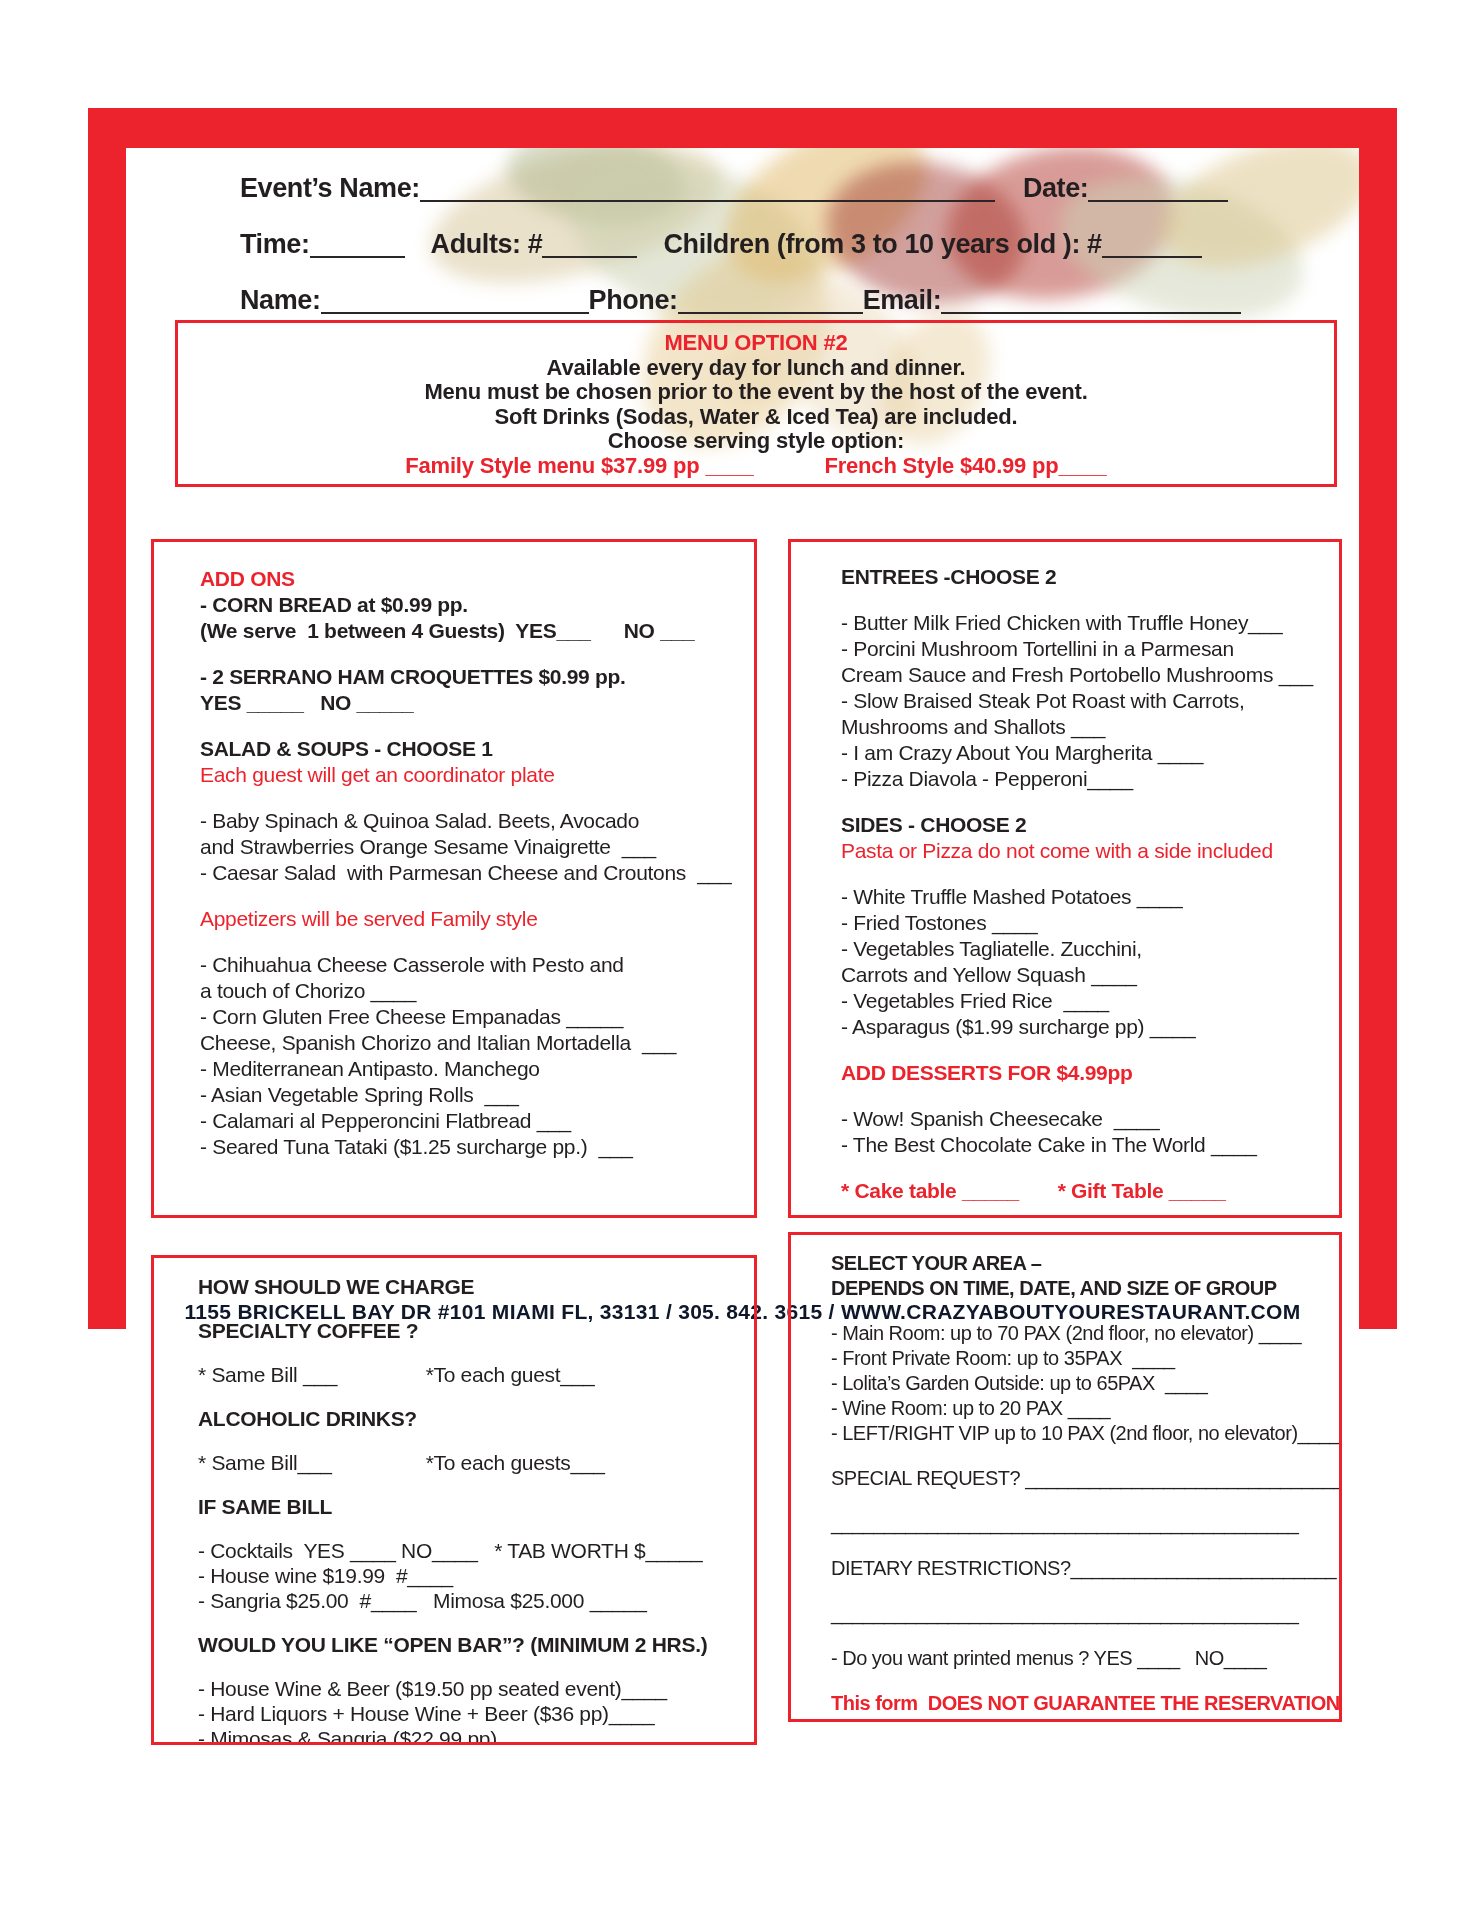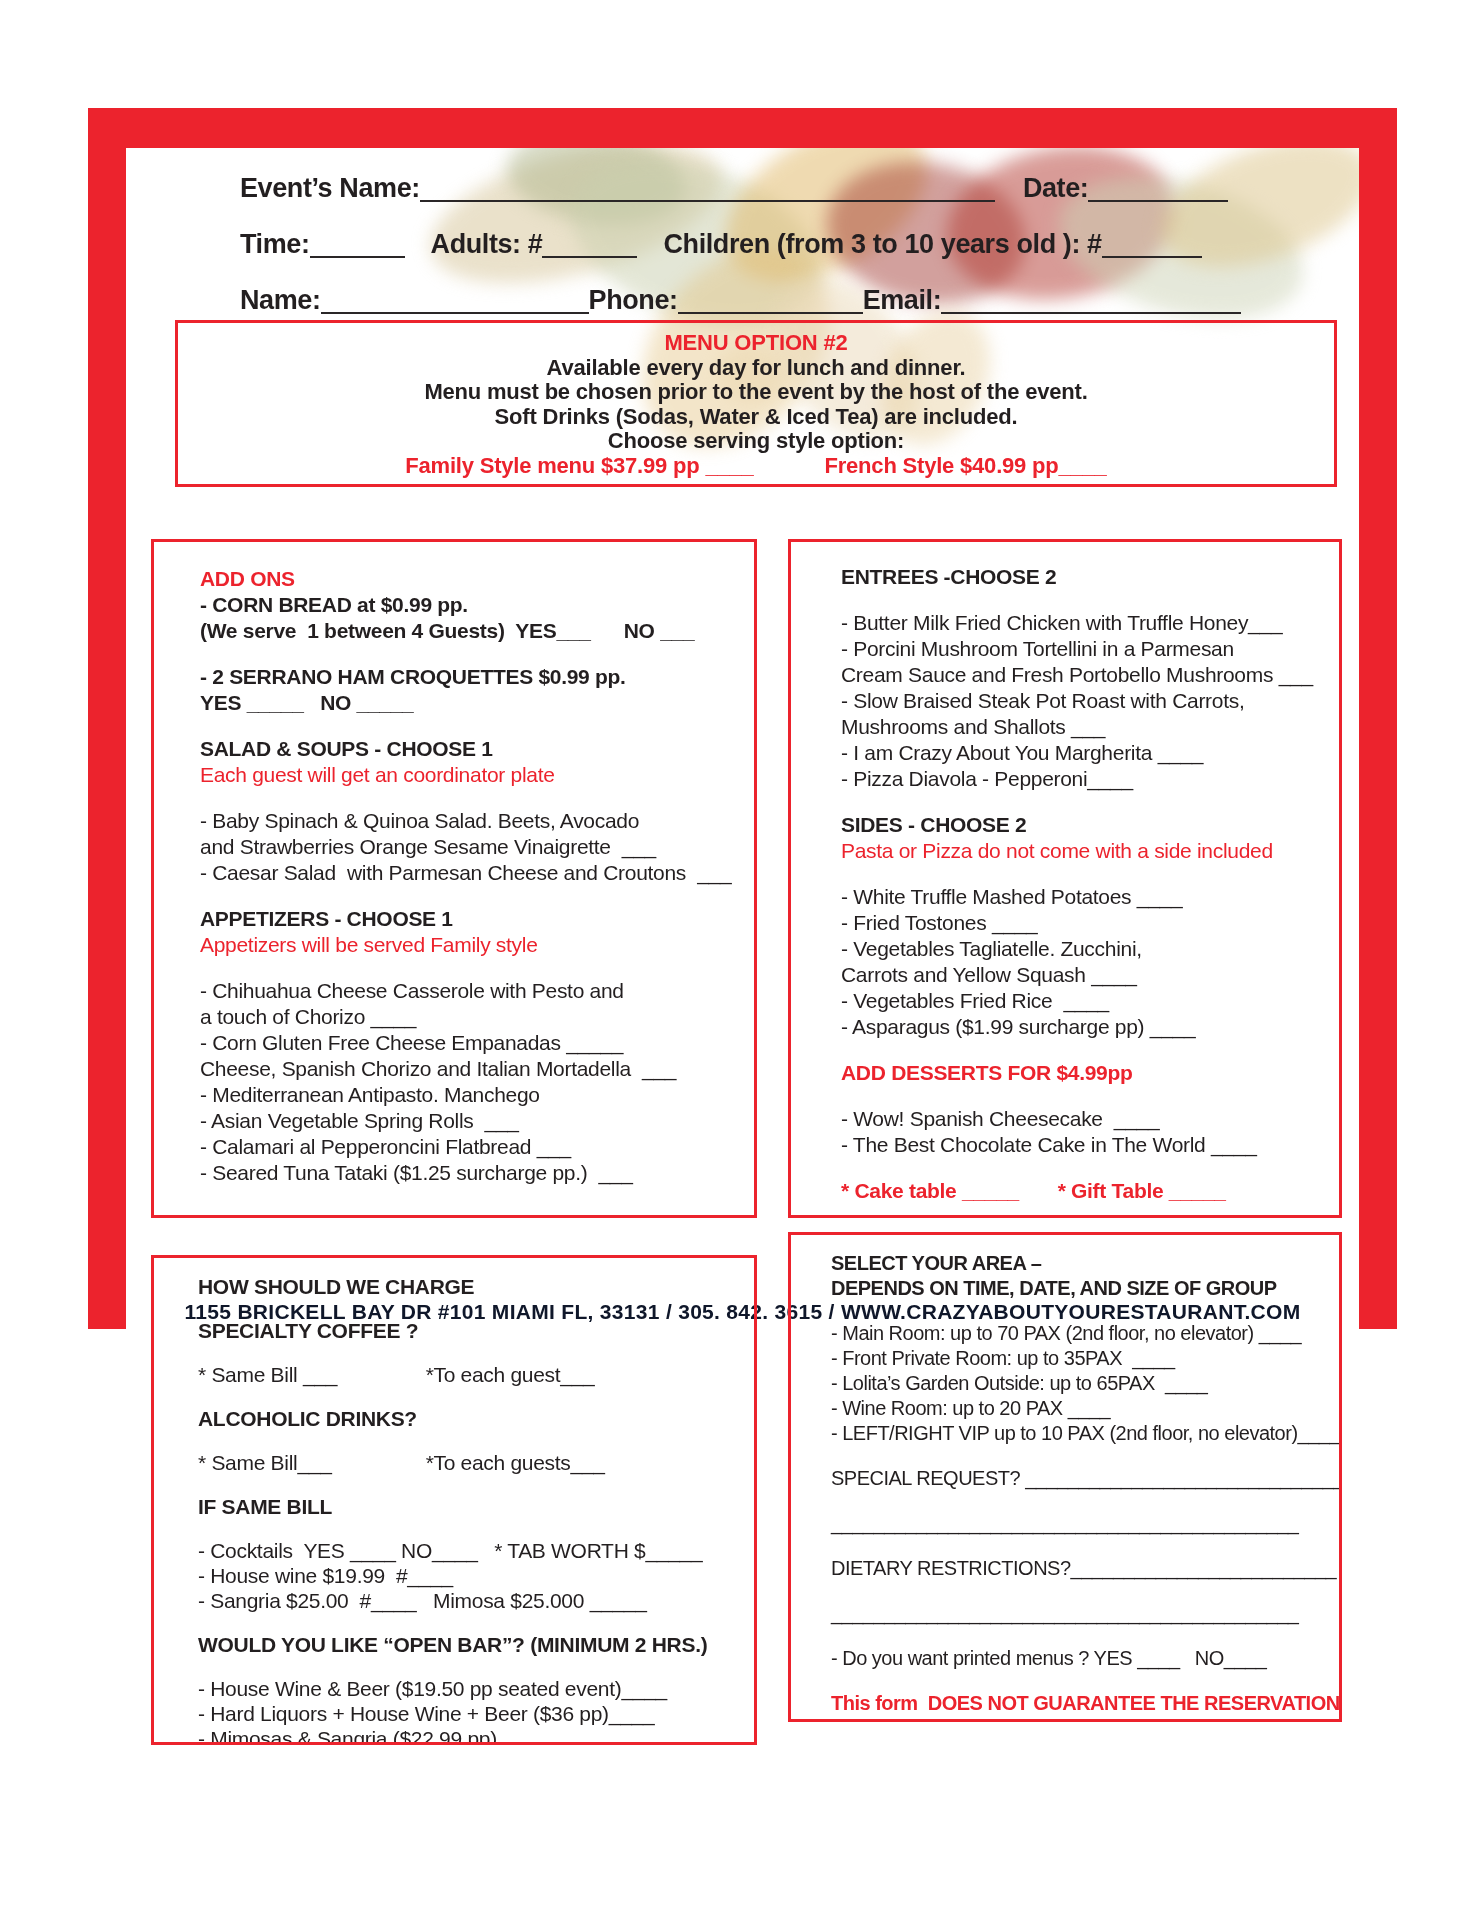--- a/index.html
+++ b/index.html
@@ -123,21 +123,20 @@
           <div class="ln s-ib">- 2 SERRANO HAM CROQUETTES $0.99 pp.</div>
           <div class="ln s-ib">YES _____   NO _____</div>
           <div class="ln s-sp"></div>
           <div class="ln s-hb">SALAD &amp; SOUPS - CHOOSE 1</div>
           <div class="ln s-nr">Each guest will get an coordinator plate</div>
           <div class="ln s-sp"></div>
           <div class="ln s-it">- Baby Spinach &amp; Quinoa Salad. Beets, Avocado</div>
           <div class="ln s-it">and Strawberries Orange Sesame Vinaigrette  ___</div>
           <div class="ln s-it">- Caesar Salad  with Parmesan Cheese and Croutons  ___</div>
           <div class="ln s-sp"></div>
-          <div class="ln s-hb">APPETIZERS - CHOOSE 1</div>
           <div class="ln s-nr">Appetizers will be served Family style</div>
           <div class="ln s-sp"></div>
           <div class="ln s-it">- Chihuahua Cheese Casserole with Pesto and</div>
           <div class="ln s-it">a touch of Chorizo ____</div>
           <div class="ln s-it">- Corn Gluten Free Cheese Empanadas _____</div>
           <div class="ln s-it">Cheese, Spanish Chorizo and Italian Mortadella  ___</div>
           <div class="ln s-it">- Mediterranean Antipasto. Manchego</div>
           <div class="ln s-it">- Asian Vegetable Spring Rolls  ___</div>
           <div class="ln s-it">- Calamari al Pepperoncini Flatbread ___</div>
           <div class="ln s-it">- Seared Tuna Tataki ($1.25 surcharge pp.)  ___</div>

